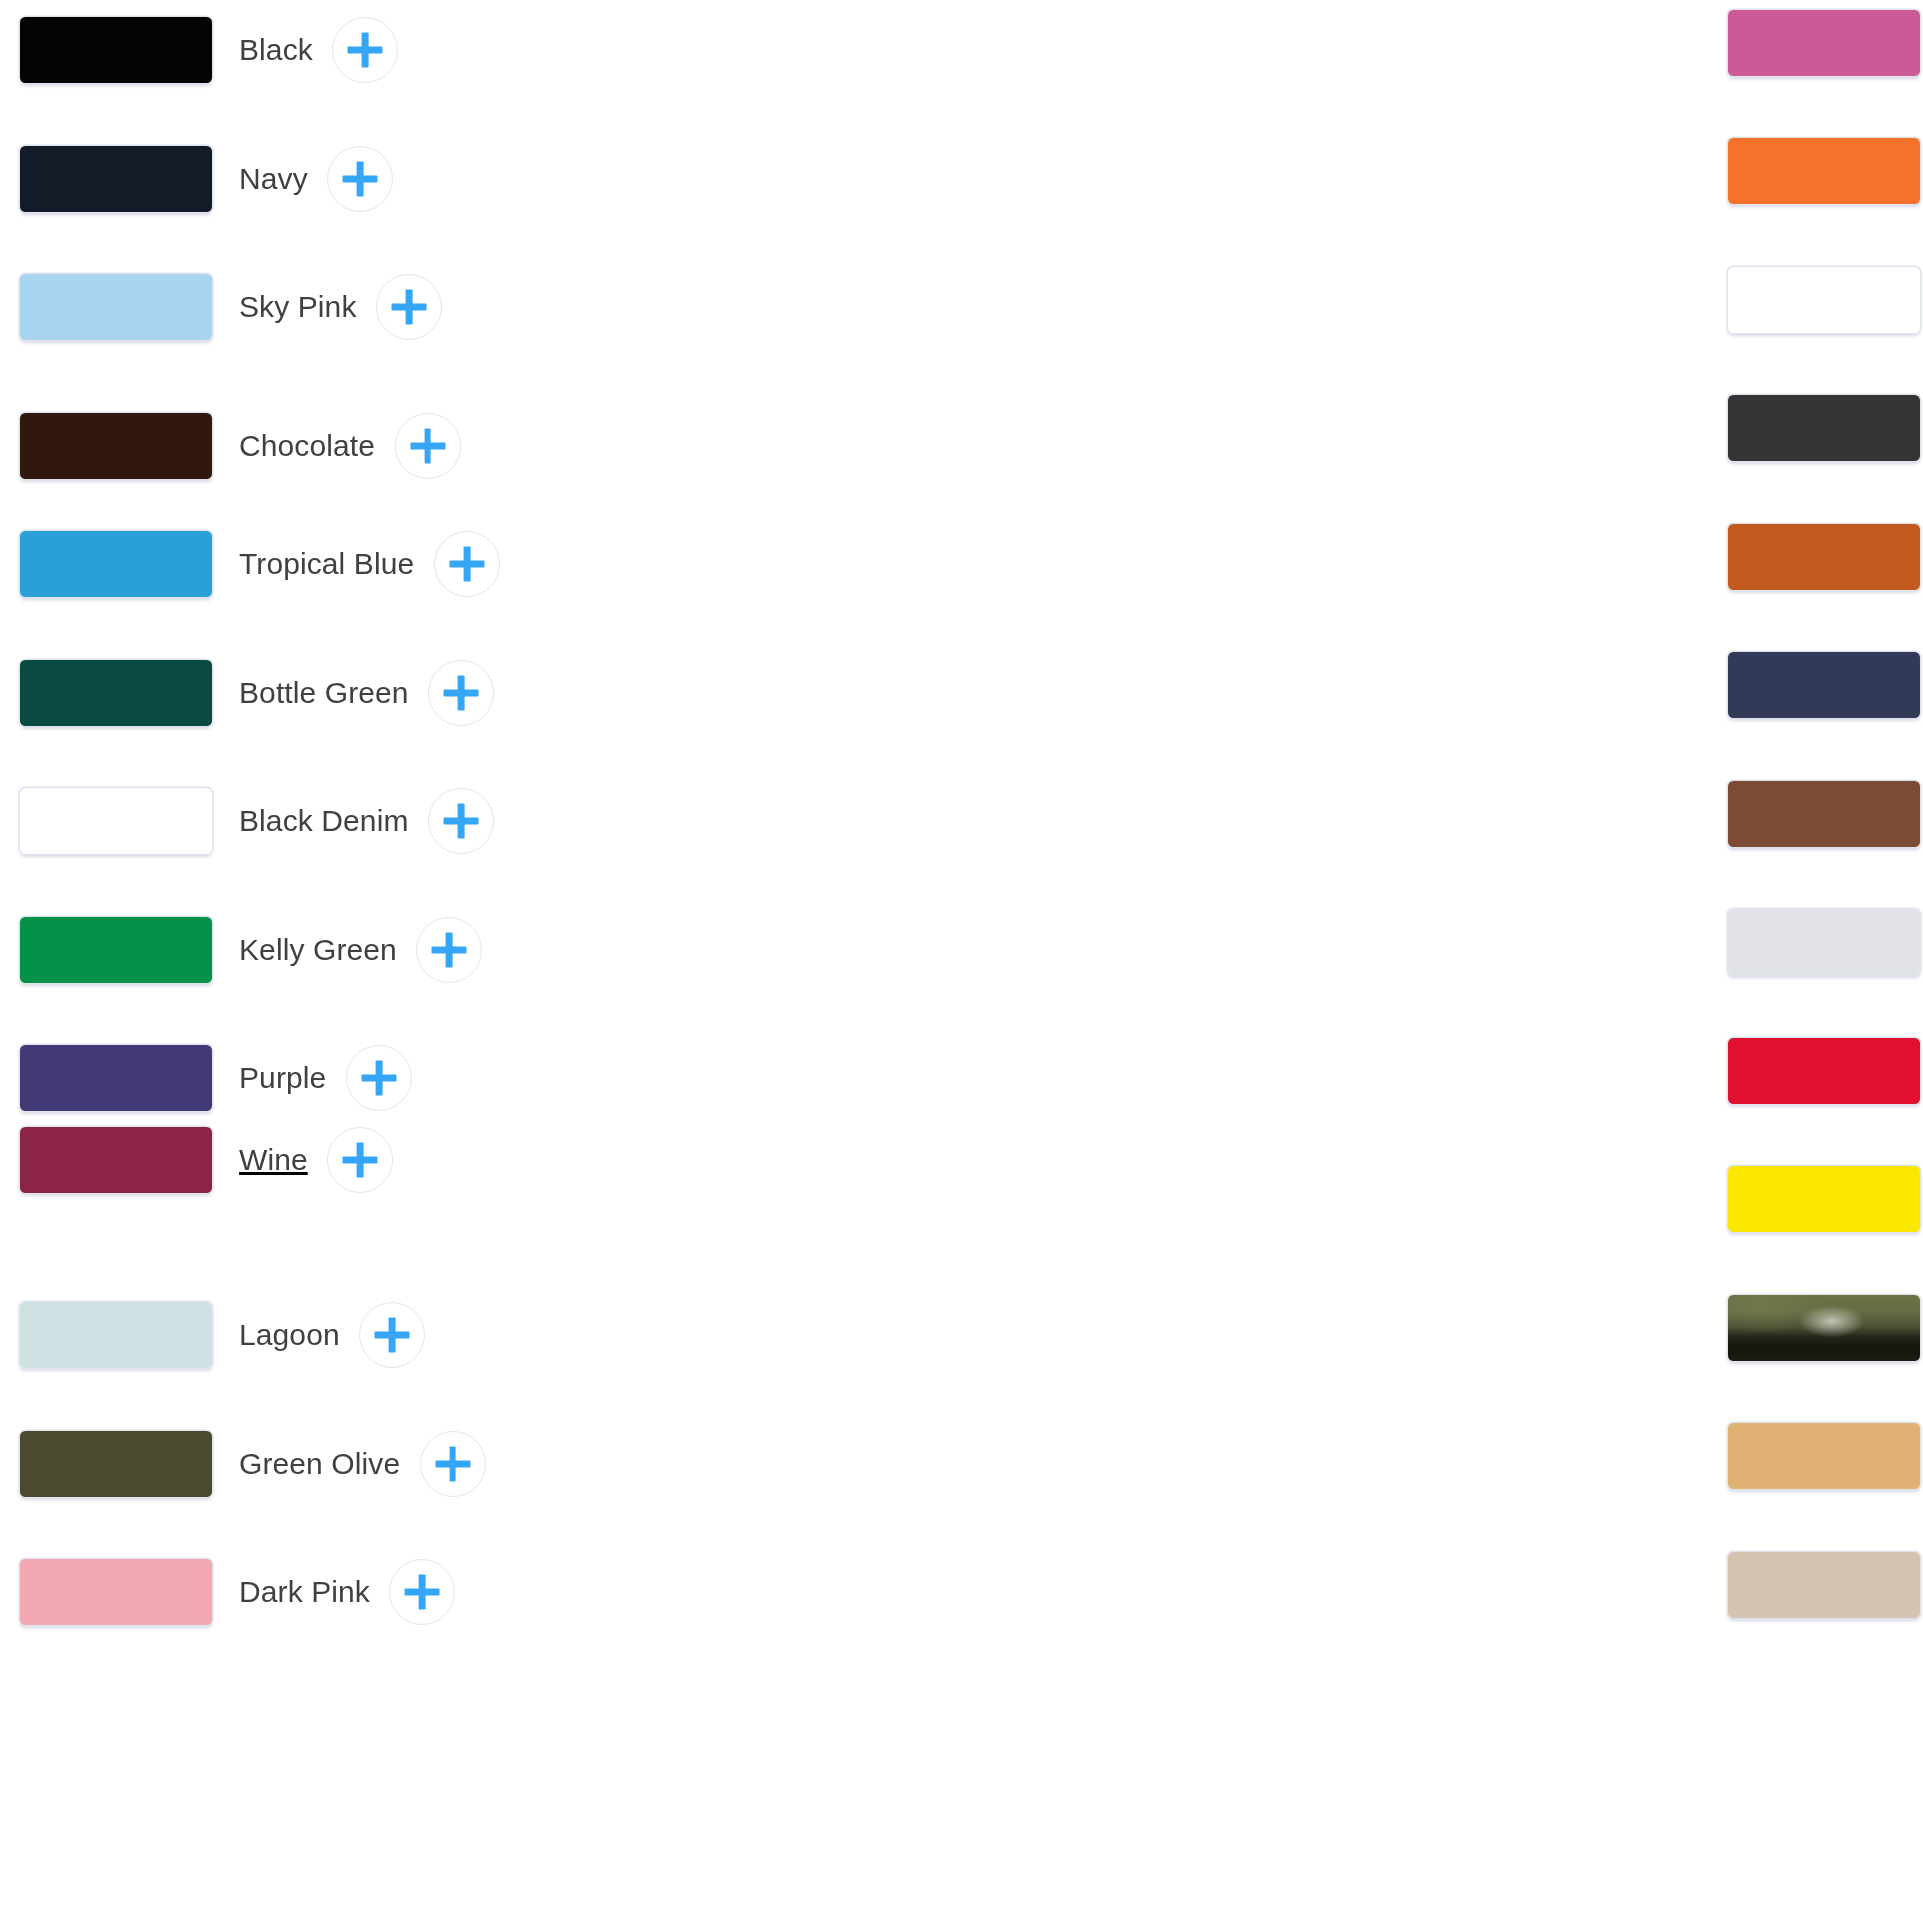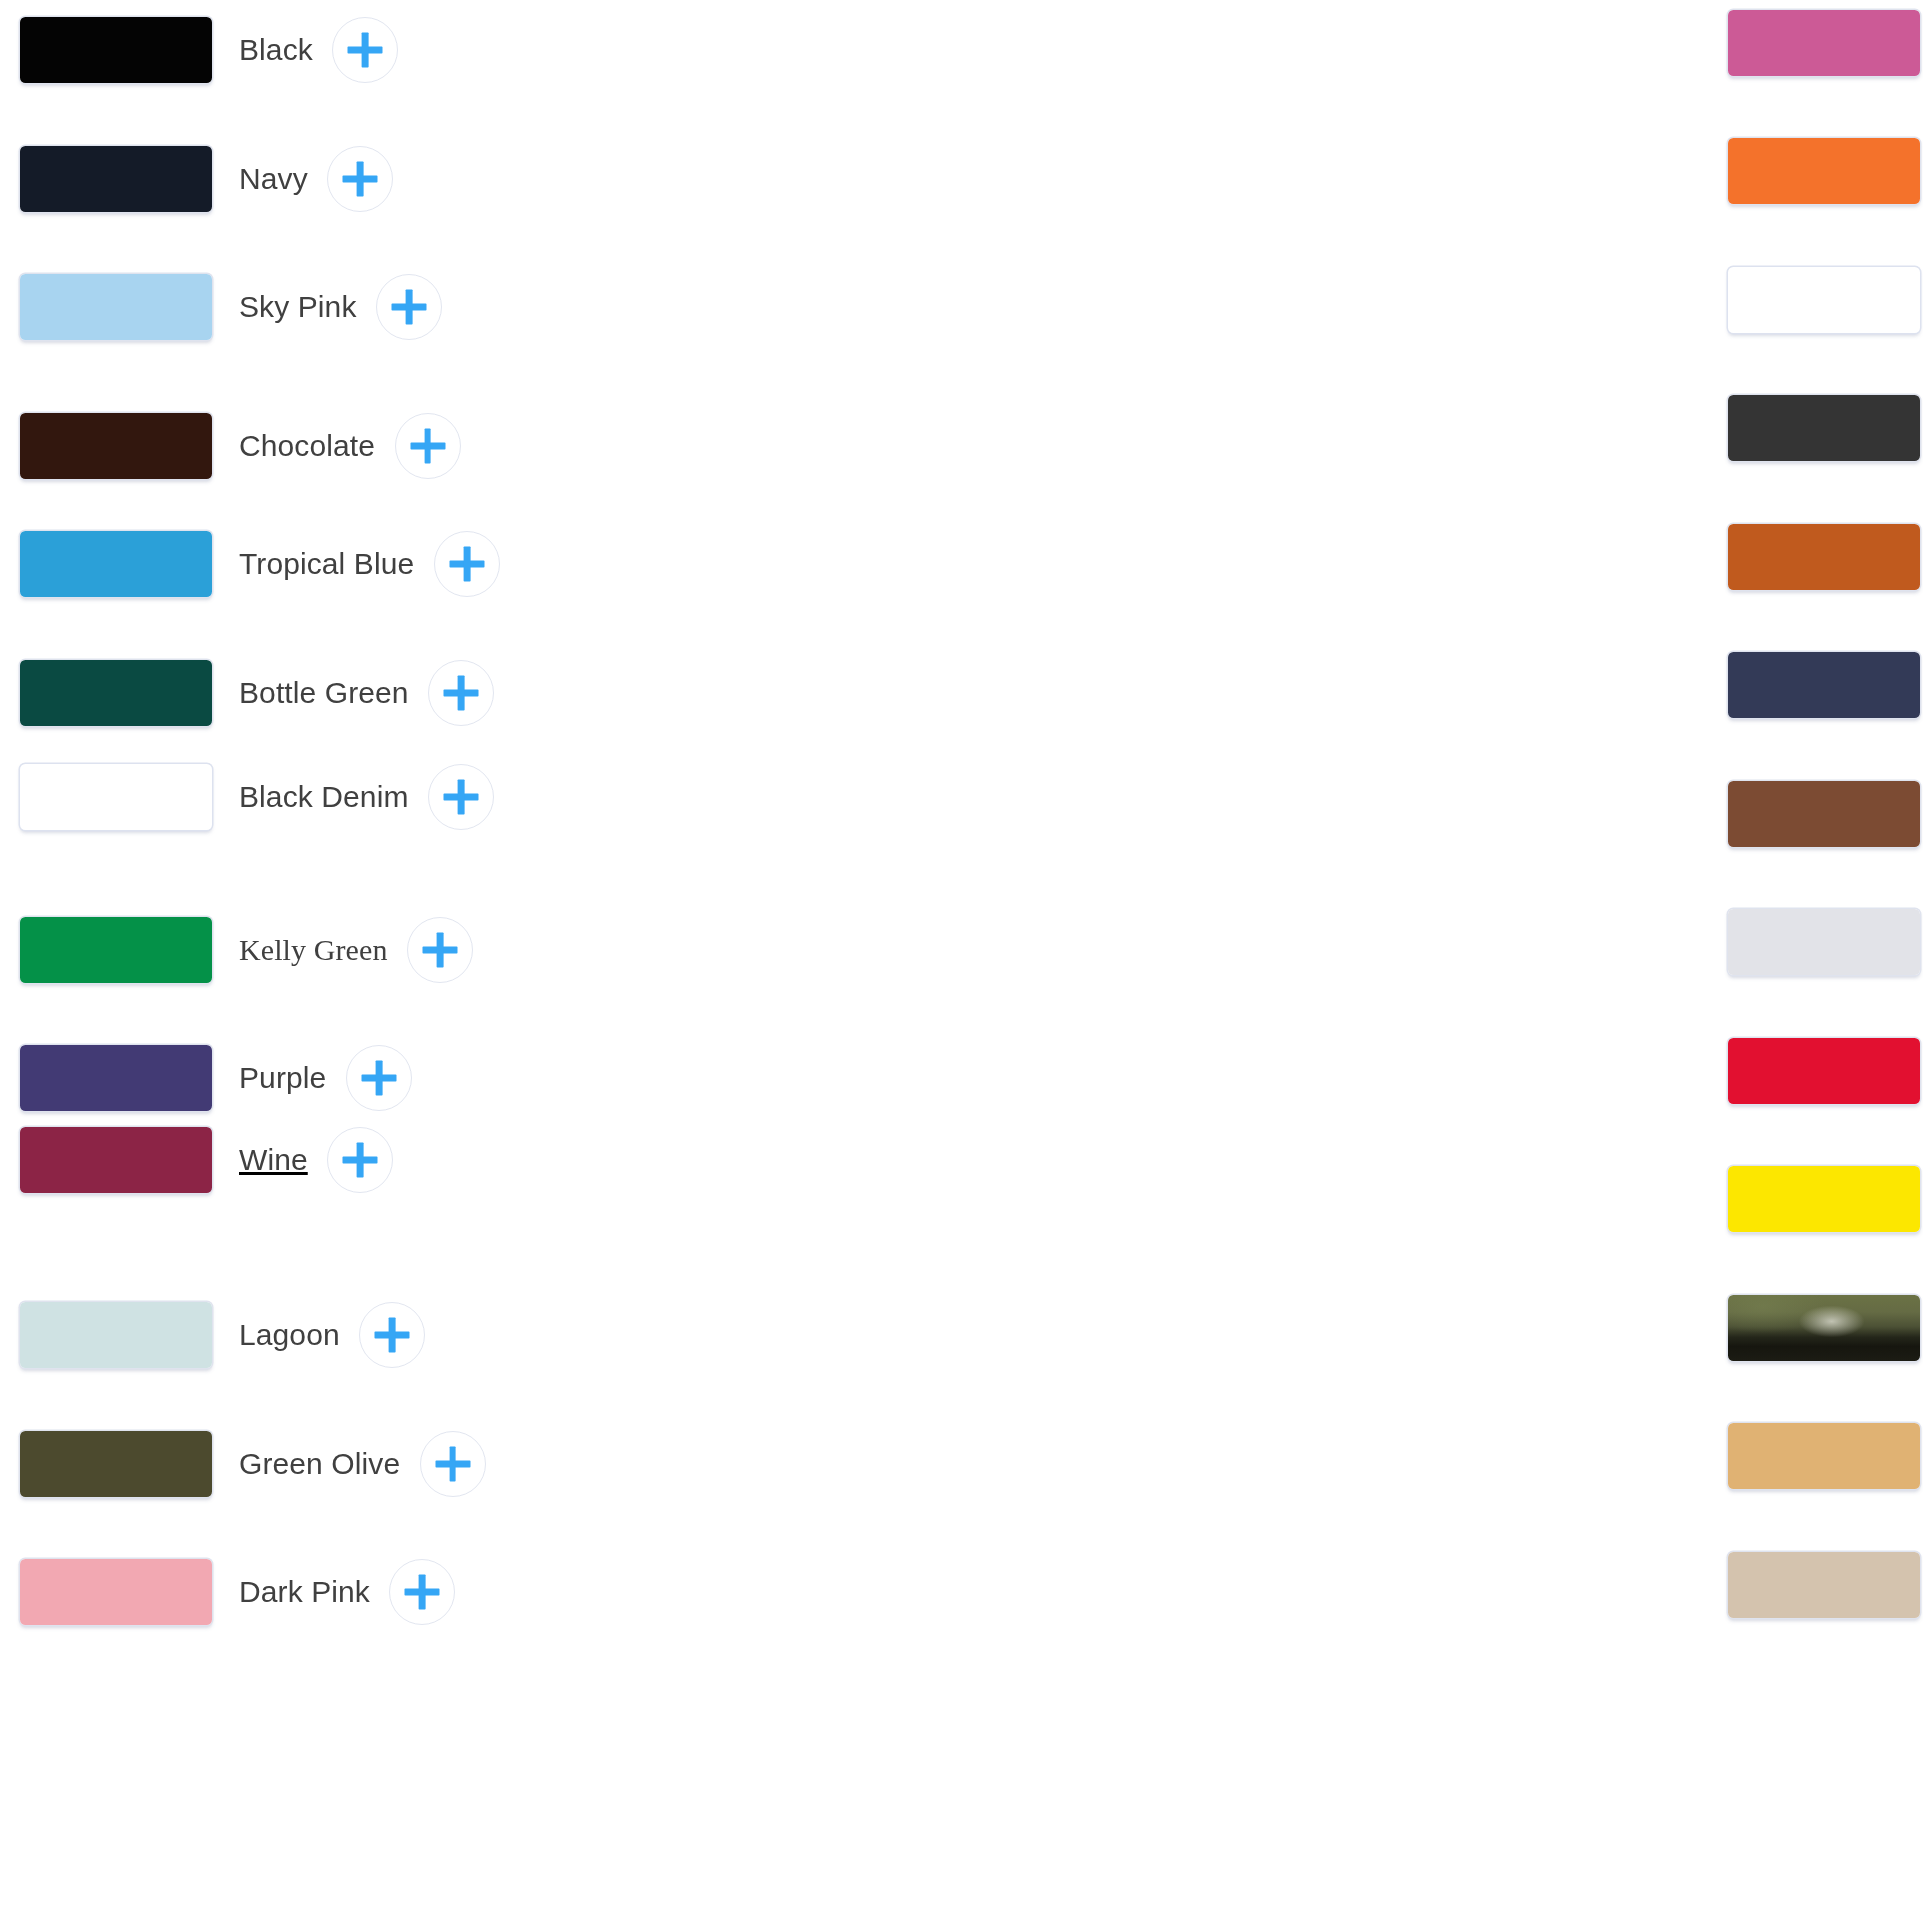--- a/index.html
+++ b/index.html
@@ -138,28 +138,28 @@
         <span class="label">Tropical Blue</span>
         <button class="plus-btn" aria-label="+"><span></span></button>
       </div>
       <div class="swatch-row" style="left: 20px; top: 660px;">
         <div class="chip" title="Bottle Green">
           <div class="chip-fill" style="background: rgb(10, 74, 66);"></div>
         </div>
         <span class="label">Bottle Green</span>
         <button class="plus-btn" aria-label="+"><span></span></button>
       </div>
-      <div class="swatch-row" style="left: 20px; top: 764px; align-items: center;">
+      <div class="swatch-row" style="left: 20px; top: 788px; align-items: center;">
         <div class="chip empty" title="Black Denim">
           <div class="chip-fill"></div>
         </div>
         <span class="label">Black Denim</span>
         <button class="plus-btn" aria-label="+"><span></span></button>
       </div>
-      <div class="swatch-row" style="left: 20px; top: 917px; font-family: Liberation Serif, serif;">
+      <div class="swatch-row" style="left: 20px; top: 917px;">
         <div class="chip" title="Kelly Green">
           <div class="chip-fill" style="background: rgb(4, 145, 72);"></div>
         </div>
         <span class="label">Kelly Green</span>
         <button class="plus-btn" aria-label="+"><span></span></button>
       </div>
       <div class="swatch-row" style="left: 20px; top: 1045px;">
         <div class="chip" title="Purple">
           <div class="chip-fill" style="background: rgb(66, 58, 116);"></div>
         </div>

